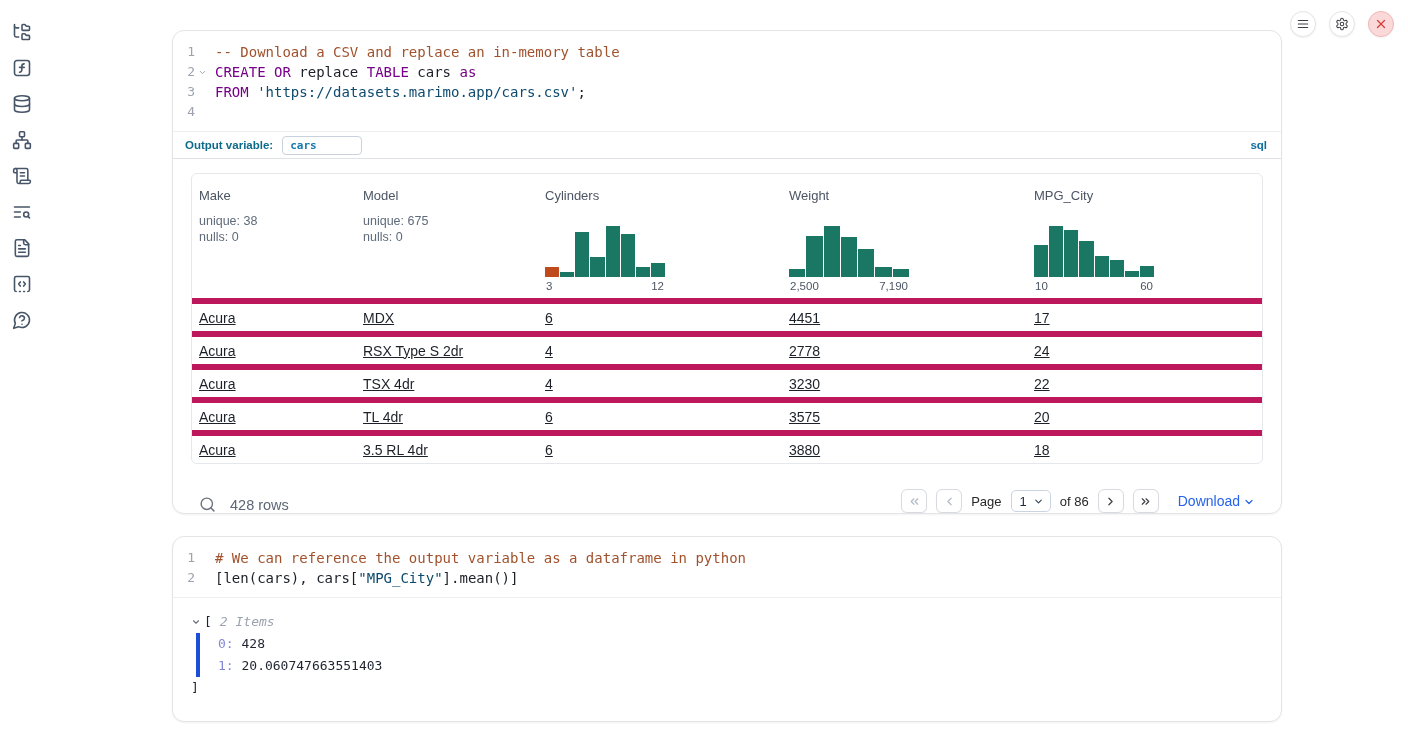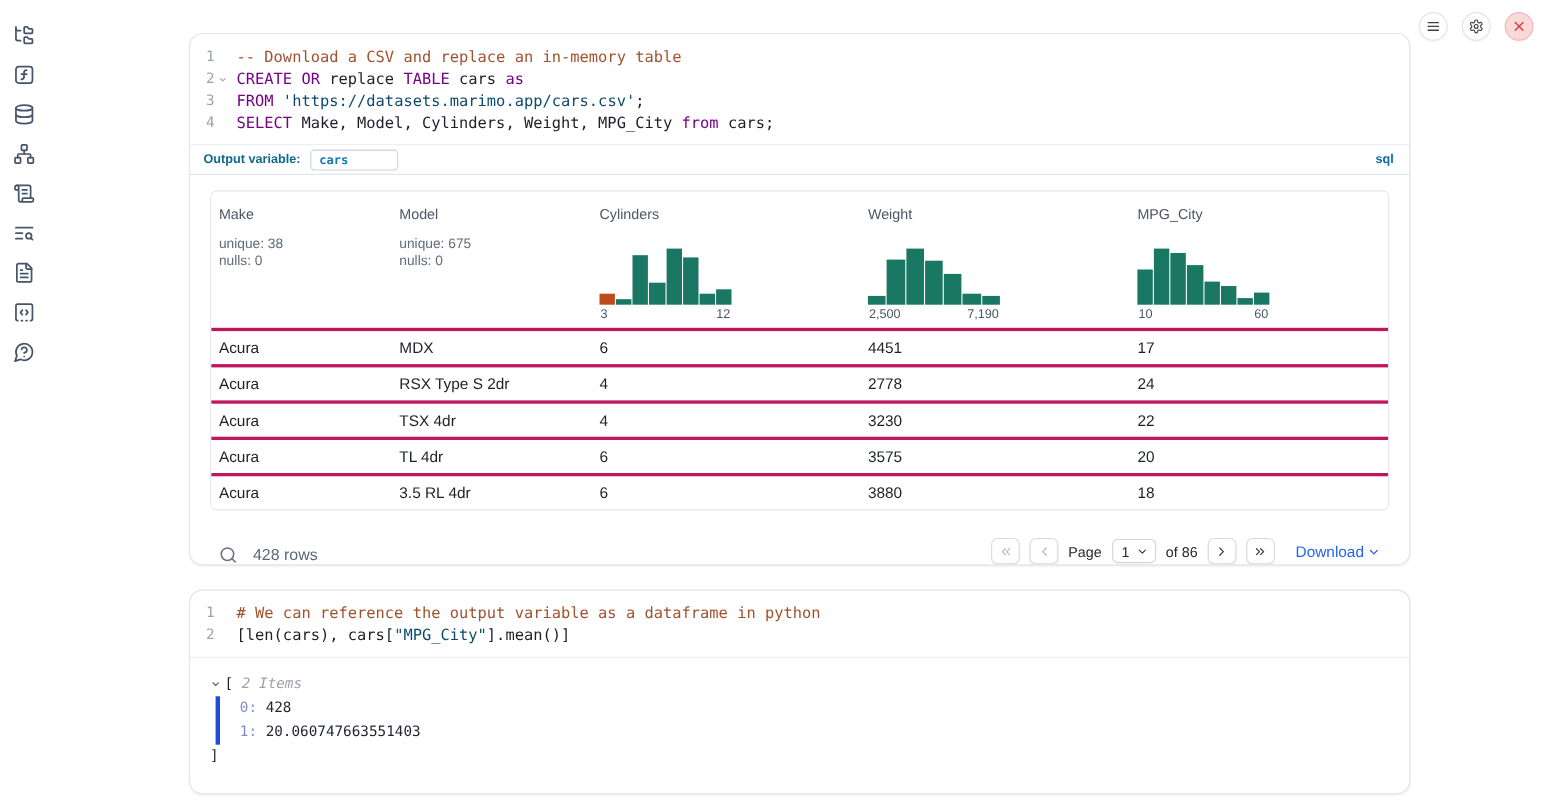--- a/index.html
+++ b/index.html
@@ -60,22 +60,22 @@
   .thead-row { height:124px; }
   .th { position:relative; padding:12px 0 0 7px; }
   .th-title { font-size:13px; color:#4b5563; cursor:pointer; display:inline-block; }
   .th-stats { margin-top:9px; font-size:12.5px; color:#5f6b7a; line-height:16px; }
   .hist { position:absolute; left:7px; bottom:6px; width:120px; }
   .hist-bars { display:flex; align-items:flex-end; gap:1px; height:51px; }
   .hist-bar { flex:1; background:#1a7763; }
   .hist-bar.orange { background:#c14a1d; }
   .hist-labels { display:flex; justify-content:space-between; margin-top:3px;
     font-size:11.5px; color:#4b5563; padding:0 1px; }
-  .trow { height:33px; border-top:3px solid #be185d; align-items:center;
-    font-size:14px; color:#1c2129; cursor:default; }
+  .trow { height:33px; border-top:6px solid #be185d; align-items:center;
+    font-size:14px; color:#1c2129; cursor:default;text-decoration:underline; }
   .td { padding-left:7px; }
 
   
   .table-footer { height:49px; display:flex; align-items:flex-end; padding:0 26px; }
   .search-btn { width:18px; height:18px; padding:0; border:none; background:none; color:#6b7280; cursor:pointer; }
   .search-btn svg { width:17px; height:17px; }
   .rowcount { margin-left:13px; font-size:14.5px; color:#5d6675; }
   .pager { margin-left:auto; display:flex; align-items:center; gap:9px; }
   .pg-btn { width:26px; height:24px; border:1px solid #d7dbe0; border-radius:6px; background:#fff;
     box-shadow:0 1px 1px rgba(0,0,0,.05); display:flex; align-items:center; justify-content:center;
@@ -229,21 +229,20 @@
             <span class="num">3</span>
             <span class="fold"></span>
           </span>
           <span class="code-text"><span class="tk-keyword">FROM</span><span class="tk-plain"> </span><span class="tk-string">'https://datasets.marimo.app/cars.csv'</span><span class="tk-plain">;</span></span>
         </div>
         <div class="code-line">
           <span class="gutter">
             <span class="num">4</span>
             <span class="fold"></span>
           </span>
-          <span class="code-text"><span class="tk-keyword">SELECT</span><span class="tk-plain"> Make, Model, Cylinders, Weight, MPG_City </span><span class="tk-keyword">from</span><span class="tk-plain"> cars;</span></span>
         </div>
       </div>
 
     <div class="outvar-bar">
       <span class="outvar-label">Output variable:</span>
       <input class="outvar-input" value="cars" style="">
       <span class="lang-badge">sql</span>
     </div>
 
     <div class="table-box">

